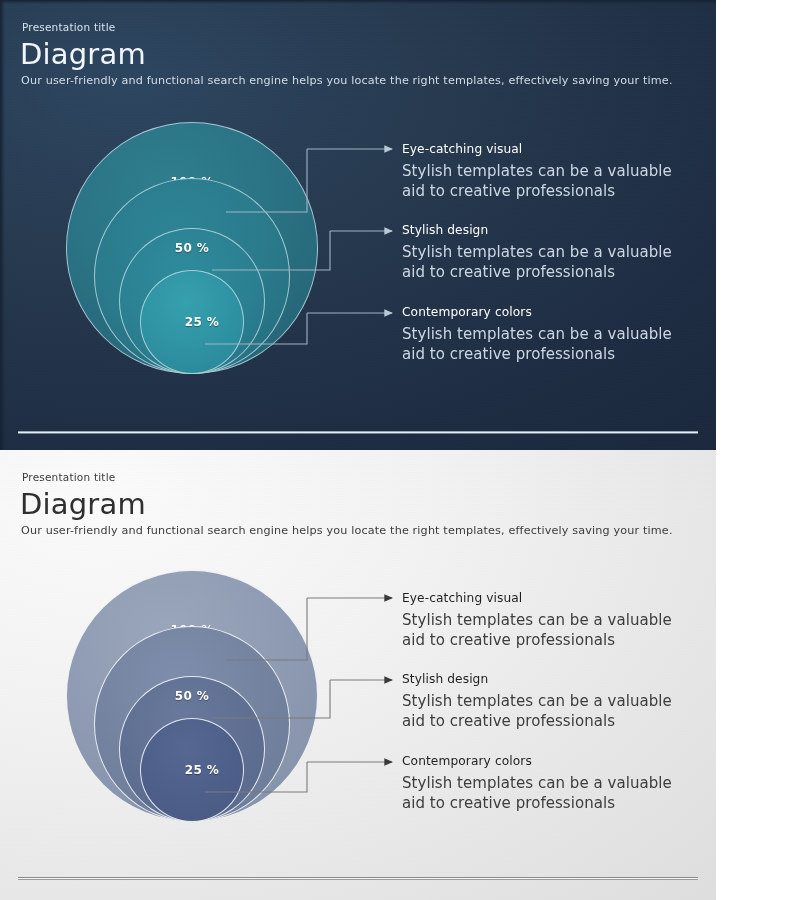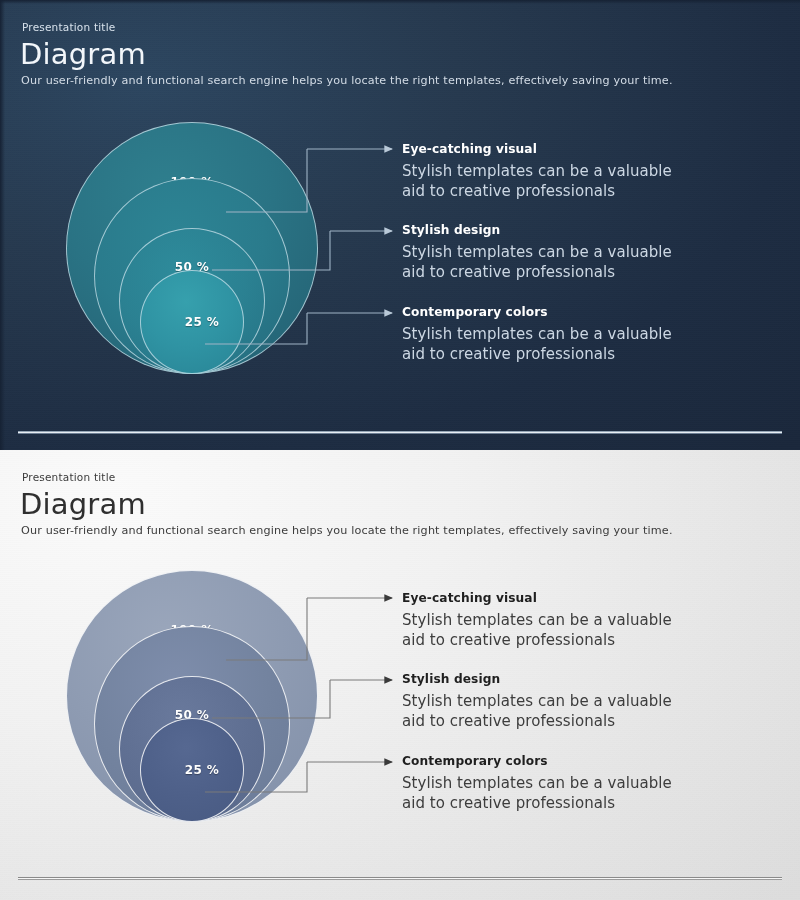--- a/index.html
+++ b/index.html
@@ -4,21 +4,21 @@
 <style>
   html,body{margin:0;padding:0;background:#ffffff;}
   body{
     width:800px;height:900px;
     font-family:"DejaVu Sans","Liberation Sans",sans-serif;
     overflow:hidden;
   }
   .deck{width:800px;height:900px;position:relative;}
 
   
-  .slide{position:absolute;left:0;width:800px;overflow:hidden;}
+  .slide{position:absolute;left:0;width:716px;overflow:hidden;}
   .slide.dark{
     top:0;height:450px;
     background:
       radial-gradient(ellipse 900px 520px at 18% 18%, #2c4660 0%, #26394f 35%, #1d2c42 72%, #1a273b 100%);
     border-bottom:1px solid #cfcfcf;
   }
   .slide.light{
     top:450px;height:450px;
     background:
       radial-gradient(ellipse 900px 600px at 14% 10%, #fbfbfb 0%, #f2f2f2 38%, #e6e6e6 72%, #dddddd 100%);
@@ -78,29 +78,29 @@
   }
 
   
   .r100{width:252px;height:252px;left:18px; top:22px;}
   .r75 {width:196px;height:196px;left:46px; top:78px;}
   .r50 {width:146px;height:146px;left:71px; top:128px;}
   .r25 {width:104px;height:104px;left:92px; top:170px;}
 
   .r100 .pct{top:52px;}
   .r75  .pct{top:30px;margin-top:46px;}
-  .r50  .pct{top:31px;}
+  .r50  .pct{top:12px;}
   .r25  .pct{top:44px;padding-left:20px;}
 
   
   .connectors{position:absolute;left:0;top:0;width:800px;height:450px;pointer-events:none;}
 
   
   .block{position:absolute;left:402px;width:280px;}
-  .block .head{font-size:12.2px;font-weight:bold;letter-spacing:.1px;line-height:1.2;}
+  .block .head{font-size:12.2px;font-weight:normal;letter-spacing:.1px;line-height:1.2;}
   .block .body{font-size:15px;line-height:1.35;margin-top:4px;letter-spacing:.05px;}
 
   .dark .block .head{color:#ffffff;}
   .dark .block .body{color:#ccd7e3;}
   .light .block .head{color:#1f1f1f;}
   .light .block .body{color:#3d3d3d;}
 
   .b1{top:142px;}
   .b2{top:223px;}
   .b3{top:305px;}

